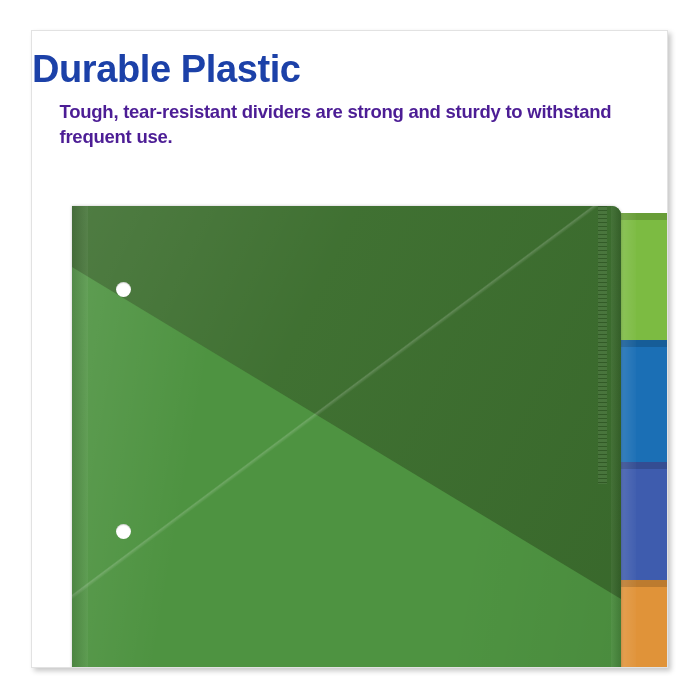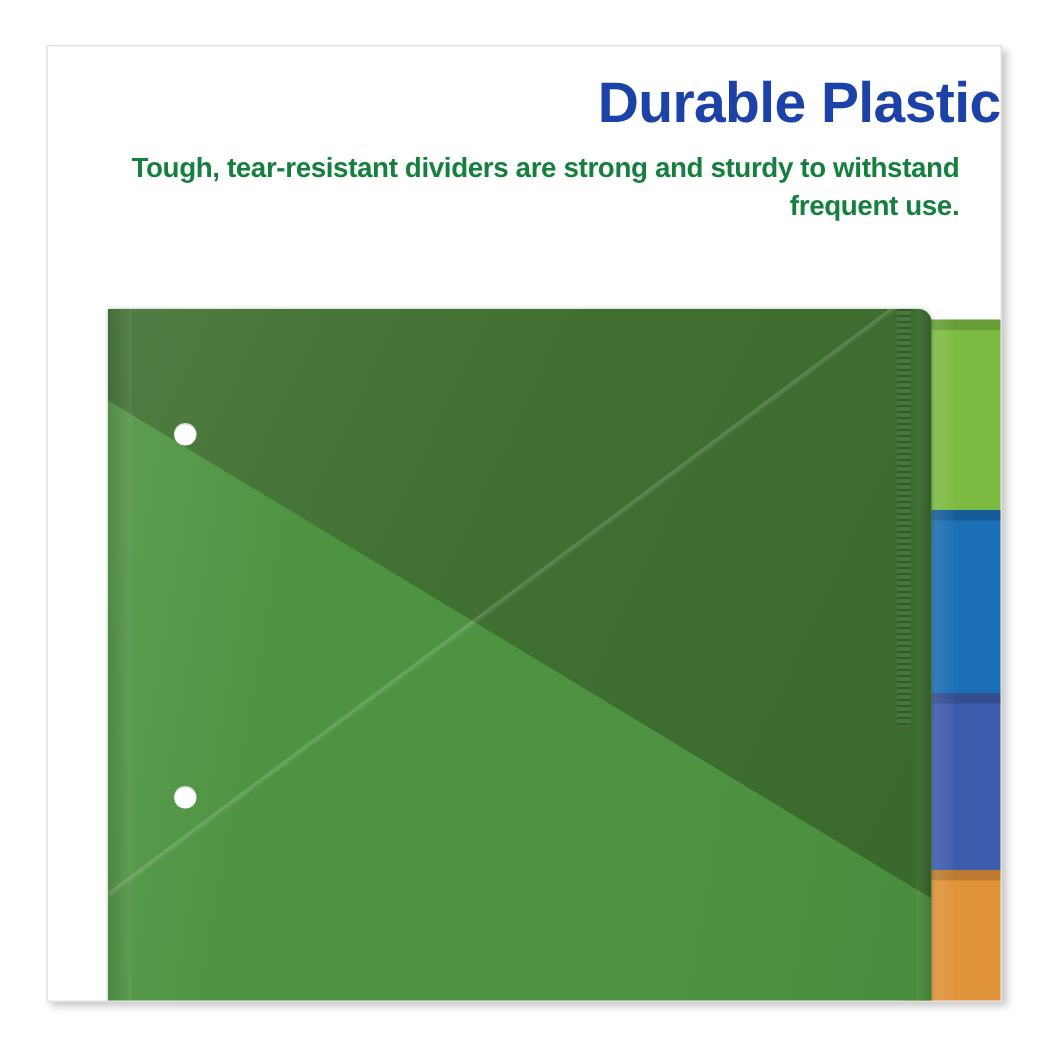--- a/index.html
+++ b/index.html
@@ -28,38 +28,38 @@
     box-shadow: 3px 3px 5px rgba(0,0,0,0.22);
     overflow: hidden;
   }
 
   
   #headline-block {
     position: absolute;
     left: 0;
     top: 16px;
     width: 100%;
-    text-align: right;
+    text-align: left;
   }
   #headline {
     margin: 0;
     font-size: 38px;
     line-height: 44px;
     font-weight: bold;
     letter-spacing: -0.4px;
     color: #1c41a8;
     font-family: "Liberation Sans", sans-serif;
   }
   #subheadline {
     margin: 8px auto 0 auto;
     width: 580px;
     font-size: 18.5px;
     line-height: 25px;
     font-weight: bold;
-    color: #15803d;
+    color: #4c1d95;
     letter-spacing: -0.25px;
     font-family: "Liberation Sans", sans-serif;
   }
 
   
   #product-photo {
     position: absolute;
     left: 0;
     top: 0;
     width: 100%;

